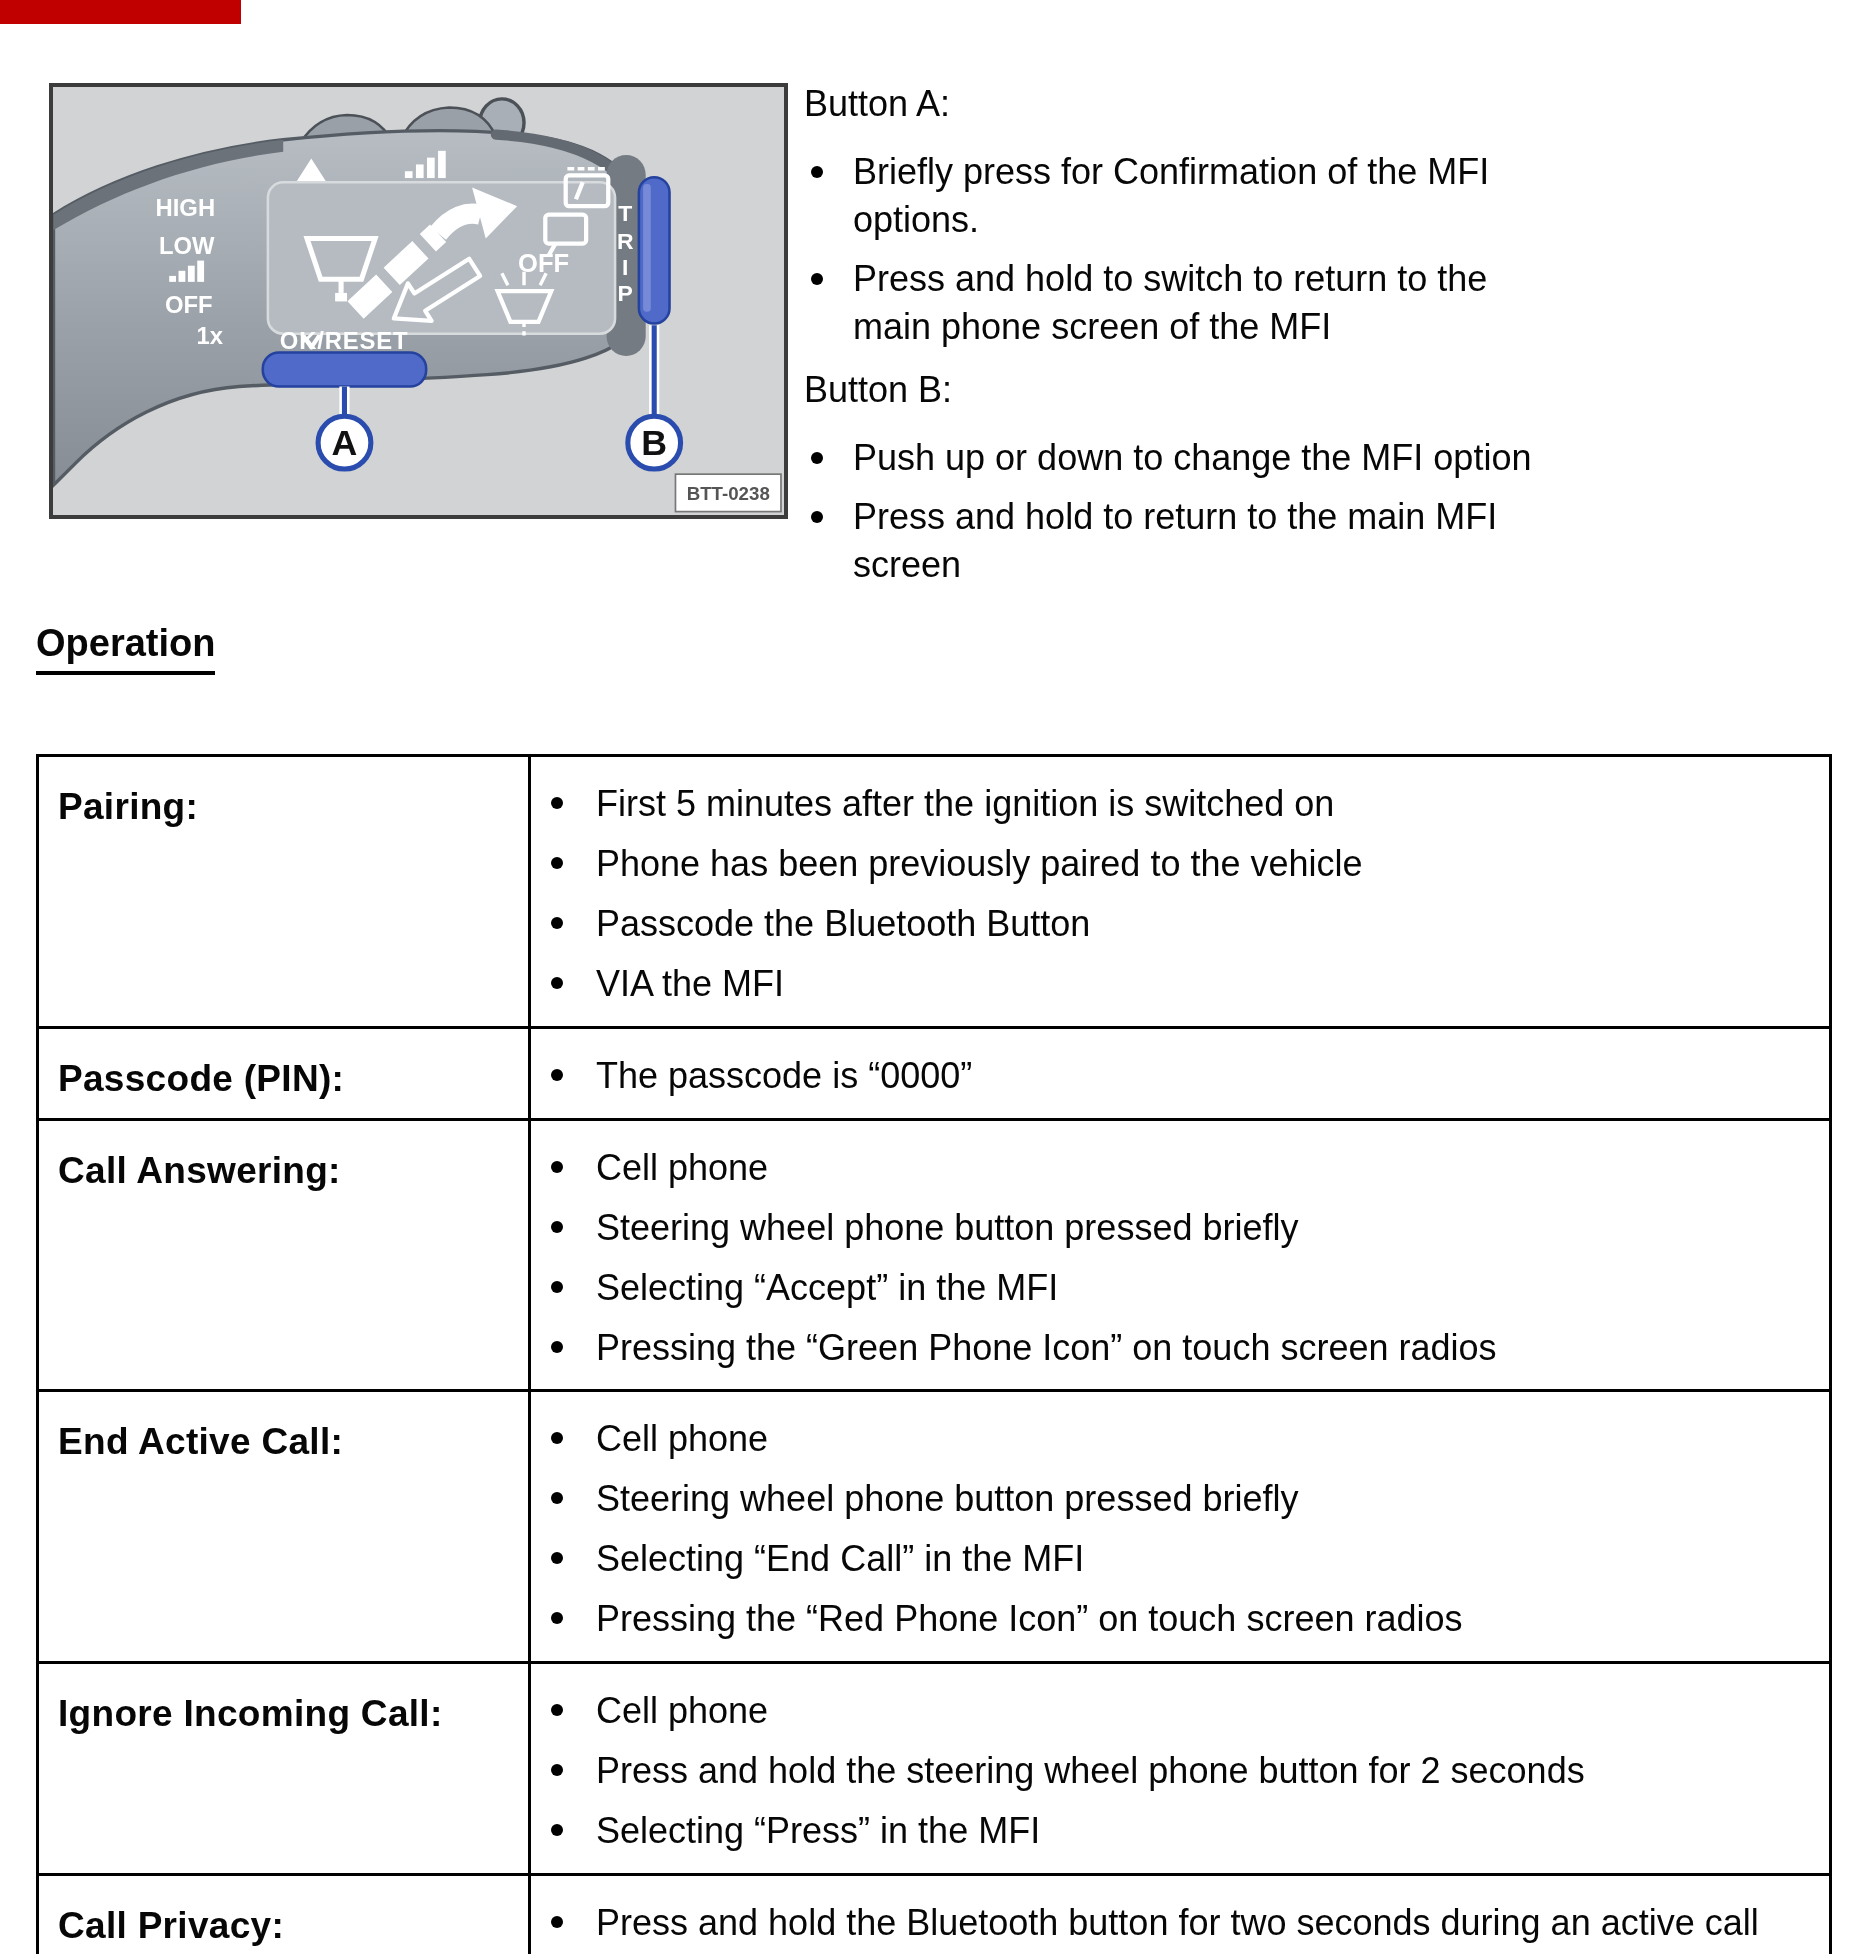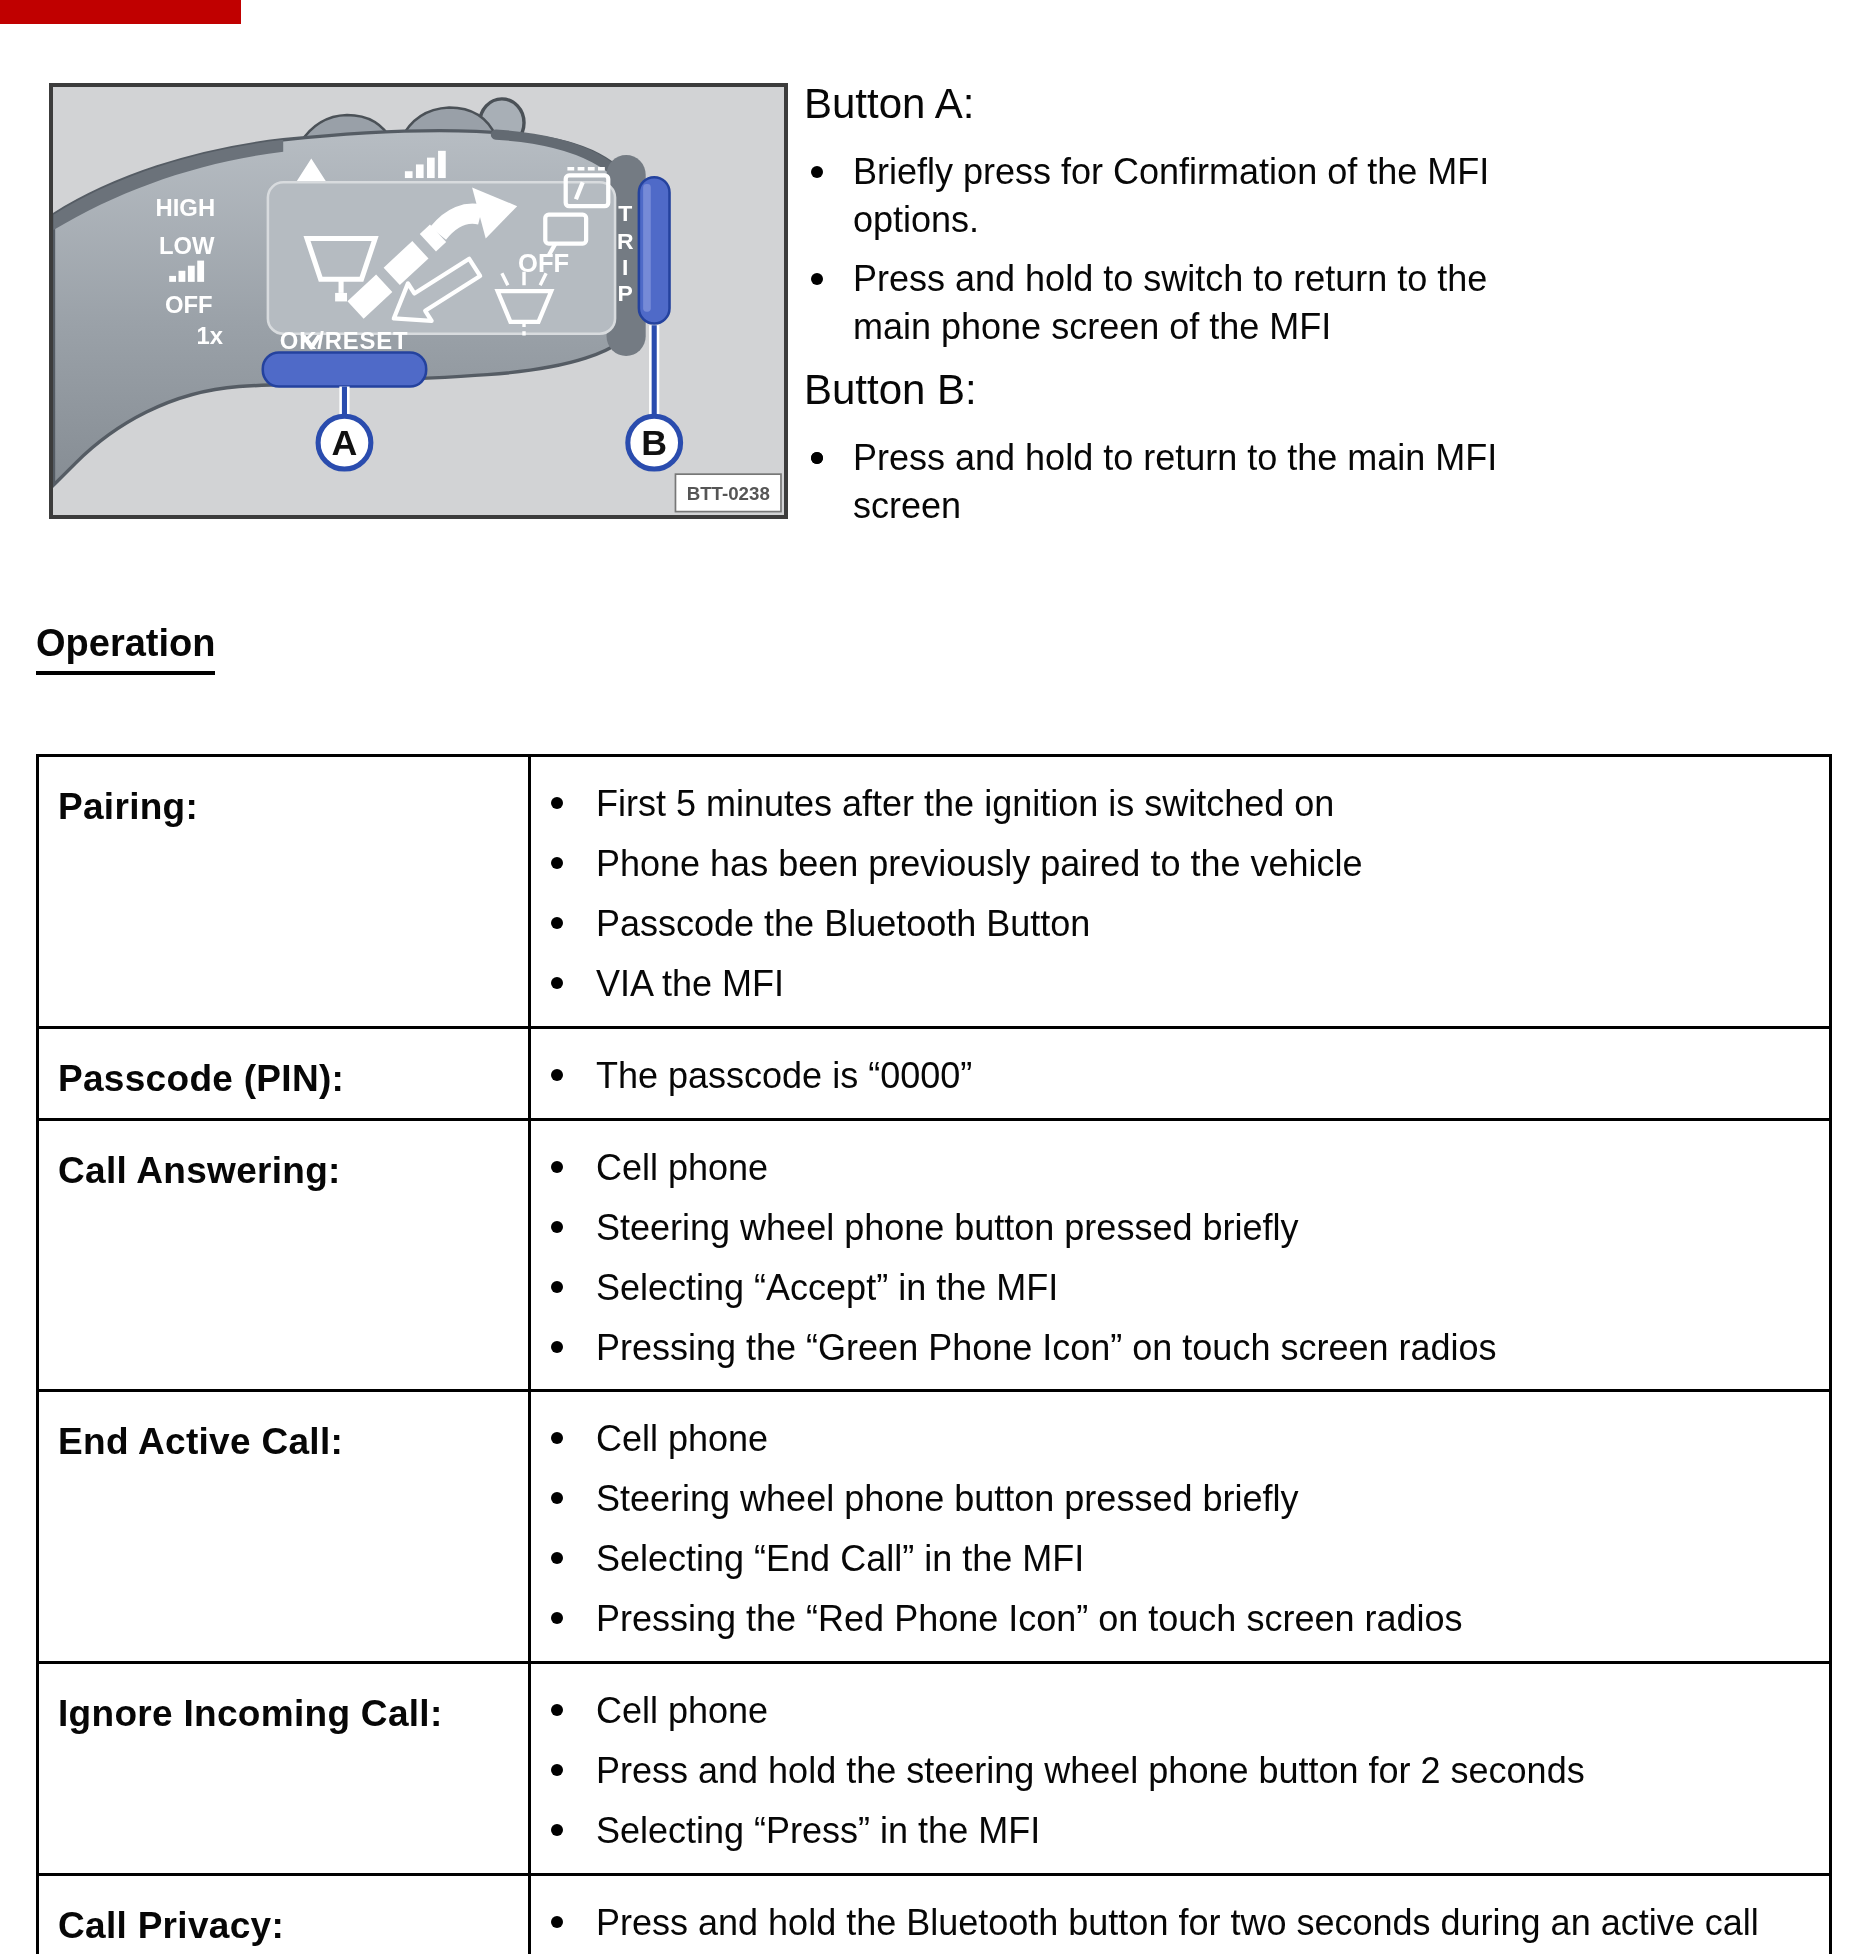--- a/index.html
+++ b/index.html
@@ -17,21 +17,21 @@
   
   .diagram {
     position:absolute; left:49px; top:83px; margin:0;
     width:731px; height:428px;
     border:4.3px solid #3c3c3c; background:#d2d3d5; box-sizing:content-box;
   }
   .diagram svg { display:block; width:731px; height:428px; font-family:"Liberation Sans", sans-serif; }
 
   
   .notes { position:absolute; left:804px; top:82px; width:731px; }
-  .note-label { font-size:42px; line-height:44px; margin-bottom:22px; }
+  .note-label { font-size:36px; line-height:44px; margin-bottom:22px; }
   .note-sec + .note-sec { margin-top:17px; }
   .blist { list-style:none; margin:0; padding:0; }
   .bitem { position:relative; padding-left:49px; font-size:36px; line-height:48px; margin-bottom:11px; }
   .dot { position:absolute; left:6.8px; top:18px; width:12px; height:12px; background:#000; border-radius:50%; }
 
   
   .operation { position:absolute; left:36px; top:622px; margin:0; font-size:38px; font-weight:bold; }
   .operation .u { display:inline-block; border-bottom:4.3px solid #000; padding-bottom:6px; }
 
   
@@ -179,21 +179,21 @@
     <ul class="blist">
   <li class="bitem"><span class="dot"></span><span class="btext">Briefly press for Confirmation of the MFI options.</span></li>
 
   <li class="bitem"><span class="dot"></span><span class="btext">Press and hold to switch to return to the main phone screen of the MFI</span></li>
 </ul>
   </section>
 
   <section class="note-sec">
     <div class="note-label">Button B:</div>
     <ul class="blist">
-  <li class="bitem"><span class="dot"></span></li>
+  <li class="bitem"><span class="dot"></span><span class="btext">Push up or down to change the MFI option</span></li>
 
   <li class="bitem"><span class="dot"></span><span class="btext">Press and hold to return to the main MFI screen</span></li>
 </ul>
   </section>
 </div>
 
   <h2 class="operation"><span class="u">Operation</span></h2>
 
   <table class="op-table">
     <colgroup>

